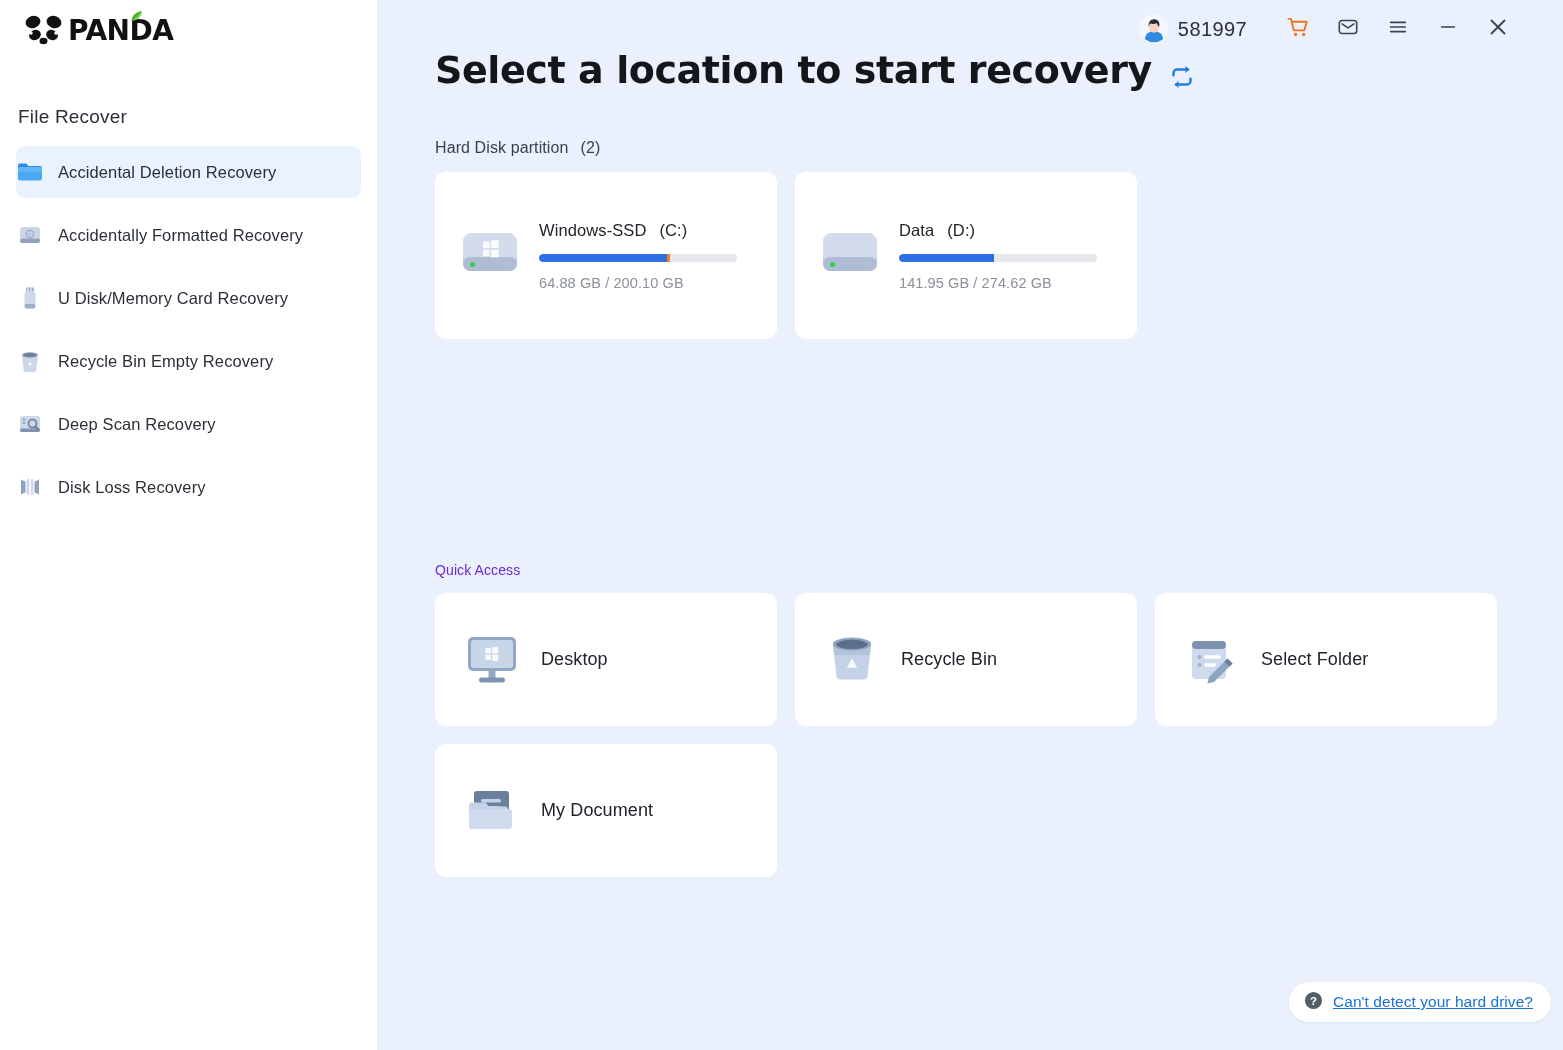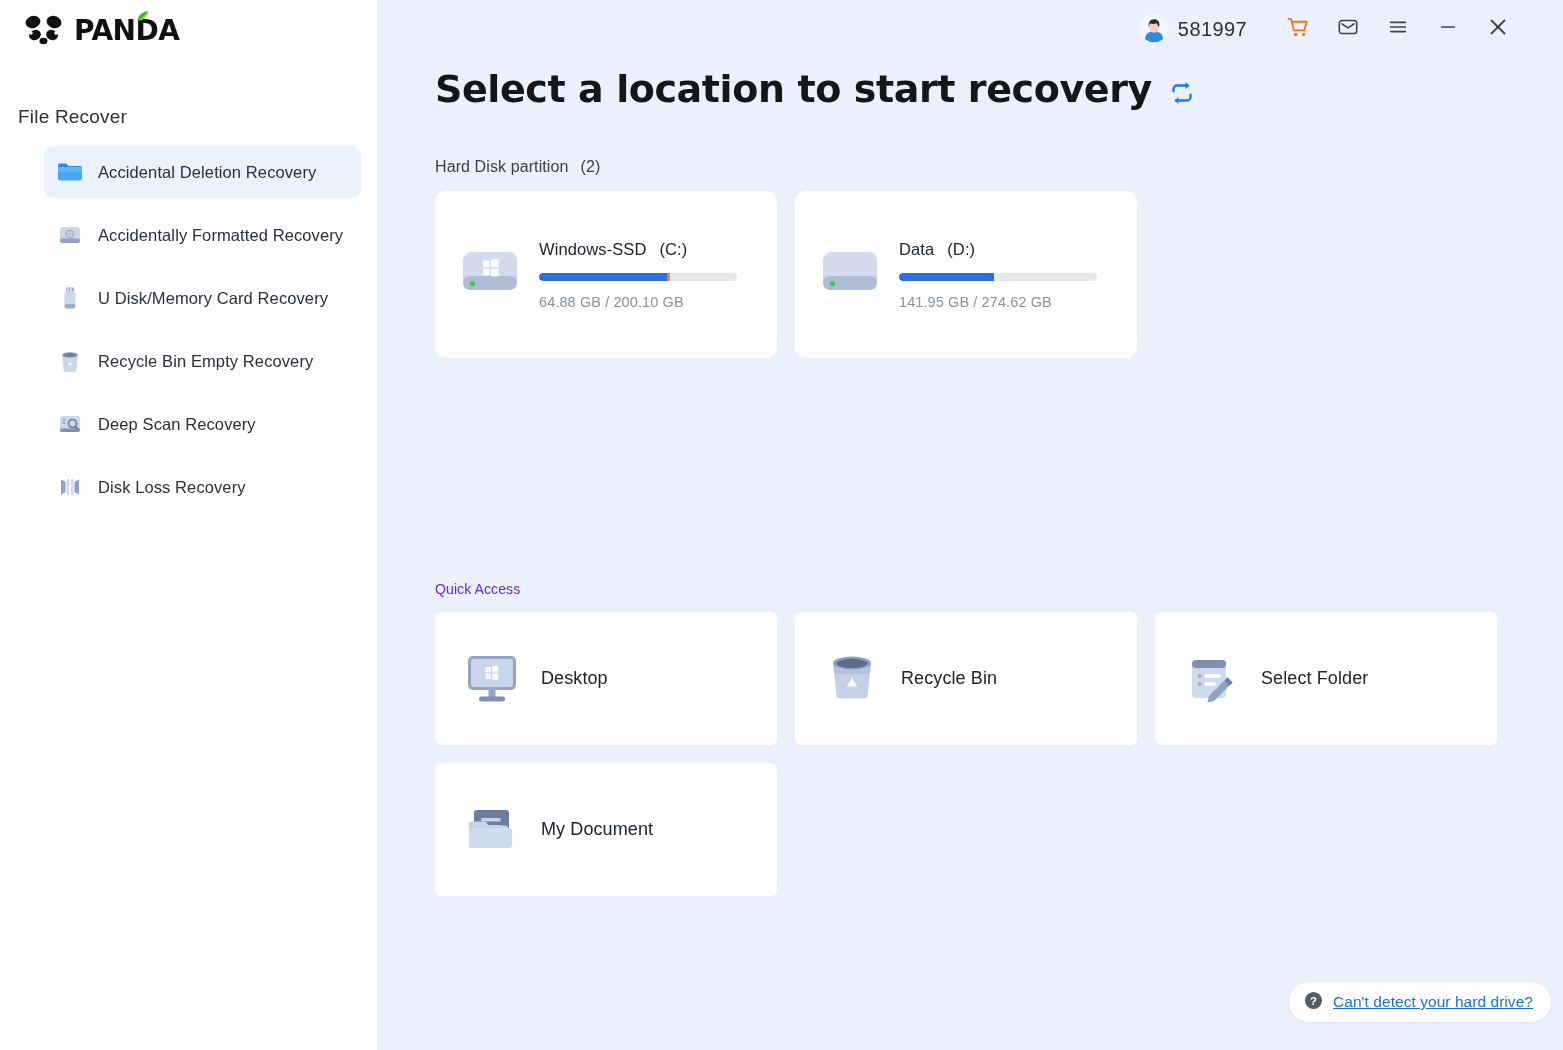--- a/index.html
+++ b/index.html
@@ -22,21 +22,20 @@
     height: 100%;
     background: #ffffff;
     flex: 0 0 377px;
     position: relative;
   }
   .logo-wrap {
     height: 62px;
     display: flex;
     align-items: center;
     padding-left: 22px;
-    gap: 6px;
   }
   .panda-face { width: 46px; height: 34px; position: relative; flex: 0 0 46px; }
   .logo-text-wrap { position: relative; display: inline-block; }
   .logo-text {
     font-family: "DejaVu Sans", sans-serif;
     font-weight: bold;
     font-size: 28px;
     letter-spacing: -0.5px;
     color: #111111;
     line-height: 1;
@@ -55,24 +54,22 @@
     letter-spacing: .2px;
   }
 
   .nav { margin-top: 18px; padding: 0 16px; }
   .nav-item {
     display: flex;
     align-items: center;
     gap: 14px;
     height: 52px;
     border-radius: 9px;
-    padding-left: 12px;
     cursor: pointer;
     margin-bottom: 11px;
-    margin-left: 28px;
   }
   .nav-item.active { background: #e9f2fd; }
   .nav-icon { width: 28px; height: 28px; flex: 0 0 28px; display: block; }
   .nav-label {
     font-size: 16.5px;
     color: #2b2f38;
     letter-spacing: .1px;
   }
 
   
@@ -105,23 +102,23 @@
   .tb-btn {
     width: 50px; height: 44px;
     display: flex; align-items: center; justify-content: center;
     cursor: pointer;
   }
 
   .content { position: absolute; top: 0; left: 0; right: 0; bottom: 0; padding-left: 58px; }
 
   .page-head {
     display: flex;
-    align-items: center;
+    align-items: flex-end;
     gap: 16px;
-    margin-top: 70px;
+    margin-top: 51px;
   }
   .page-title {
     font-family: "DejaVu Sans", sans-serif;
     font-size: 38px;
     font-weight: bold;
     color: #14161a;
     letter-spacing: -0.4px;
     line-height: 1.05;
   }
   .refresh-btn { cursor: pointer; width: 28px; height: 28px; display:block; margin-top:6px;}
@@ -185,21 +182,21 @@
     display: flex;
     flex-wrap: wrap;
     gap: 18px;
     margin-top: 15px;
     width: 1062px;
   }
   .quick-card {
     width: 342px;
     height: 133px;
     background: #ffffff;
-    border-radius: 6px;
+    border-radius: 11px;
     display: flex;
     align-items: center;
     padding-left: 26px;
     gap: 18px;
     cursor: pointer;
   }
   .quick-icon { width: 62px; height: 62px; flex: 0 0 62px; display:block; }
   .quick-text { font-size: 18px; color: #20242b; letter-spacing: .1px; }
 
   .help-pill {

